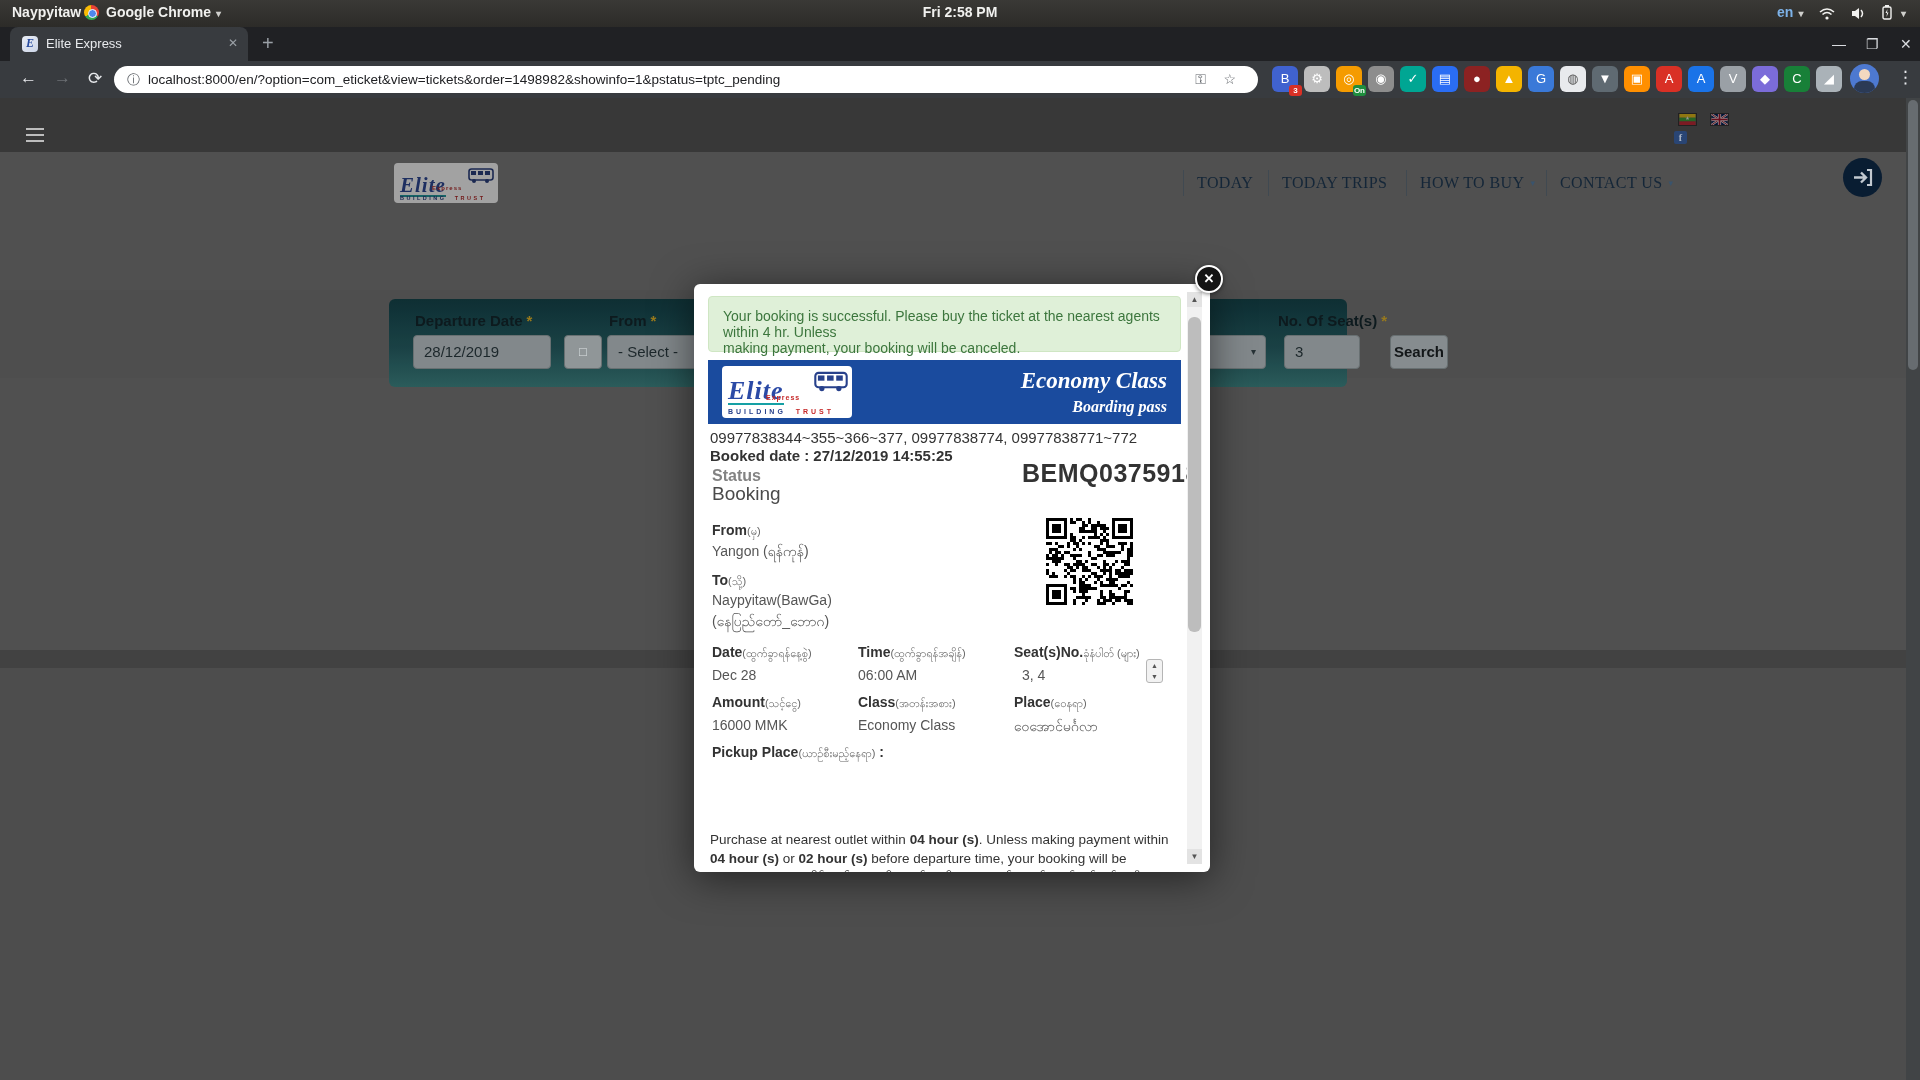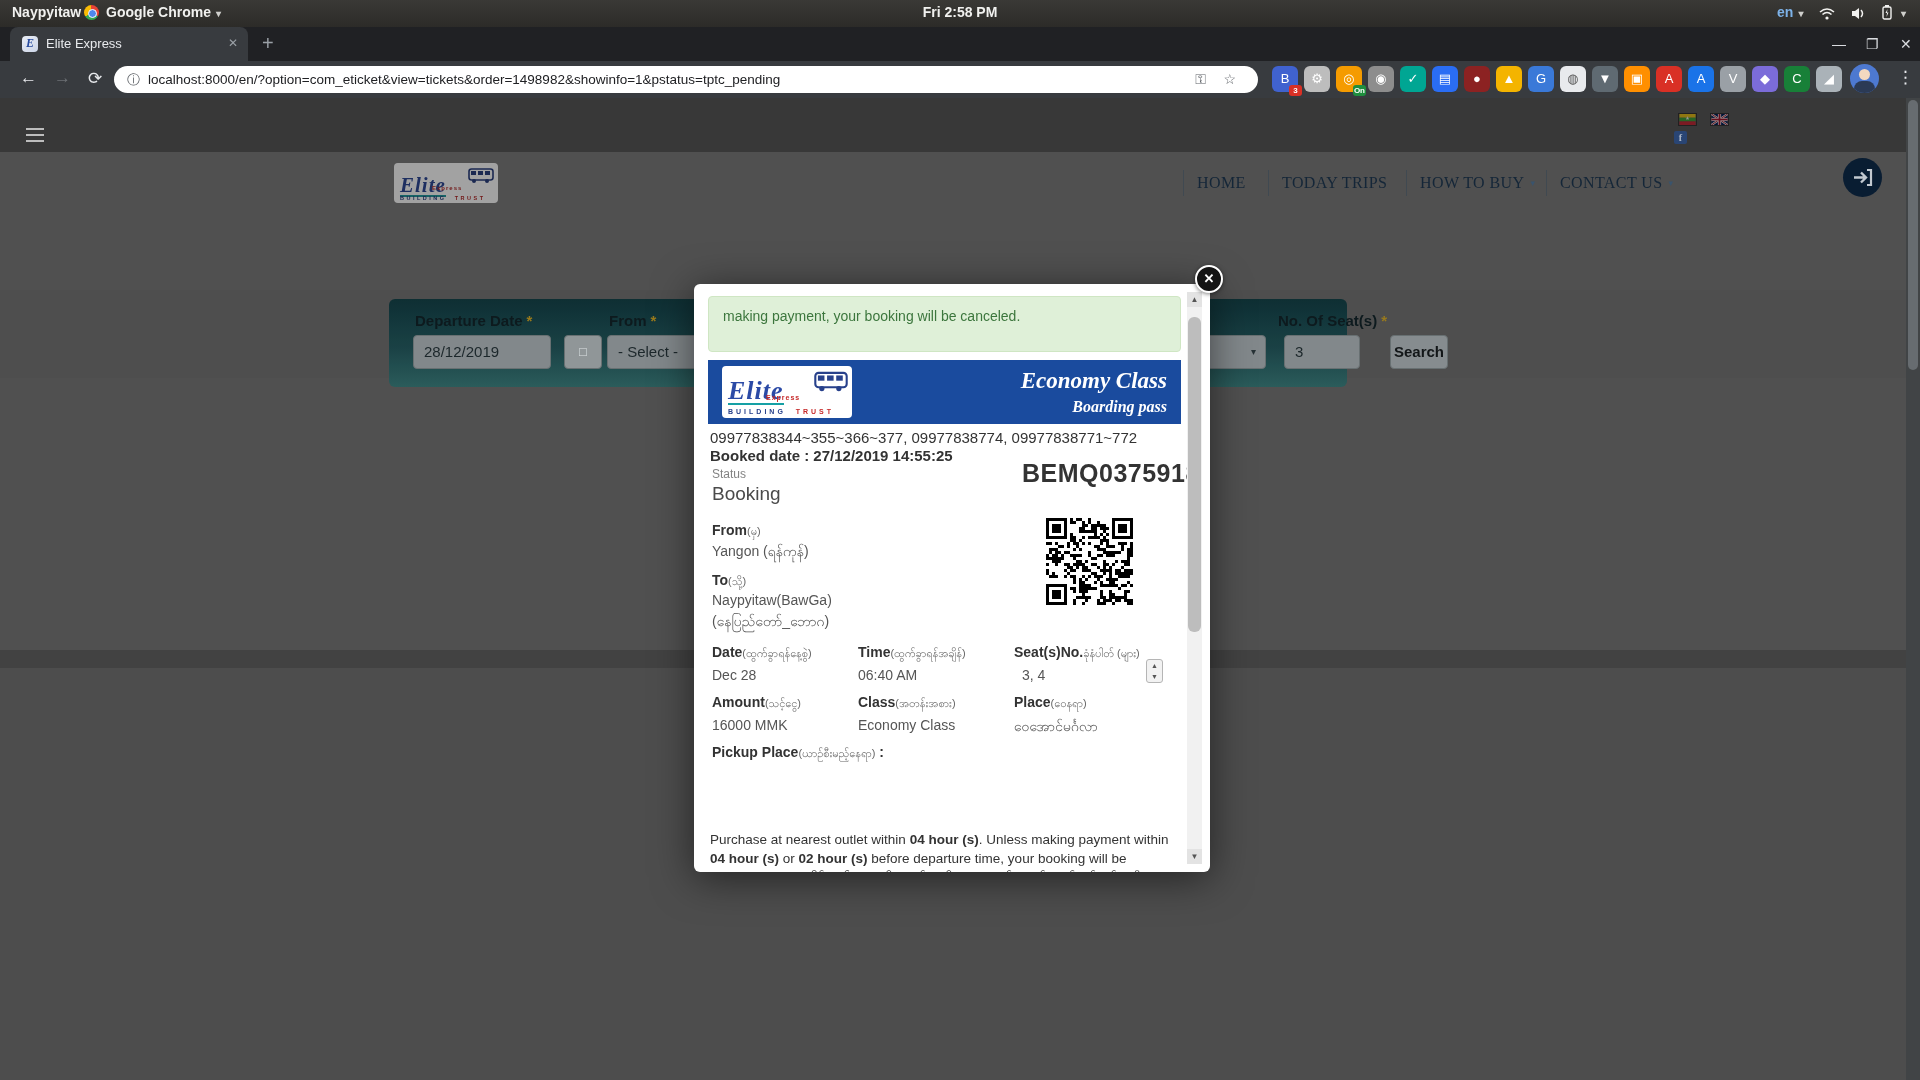--- a/index.html
+++ b/index.html
@@ -90,21 +90,21 @@
   .bh-class{position:absolute;right:14px;top:8px;font:italic 700 23px "Liberation Serif",serif}
   .bh-pass{position:absolute;right:14px;top:38px;font:italic 700 16px "Liberation Serif",serif}
   .mlogo{left:28px;top:82px;width:130px;height:52px}
   .mlogo .ml-brand{font-size:26px;line-height:25px}
   .mlogo .ml-exp{left:44px;top:28px;font-size:7px}
   .mlogo .ml-tag{font-size:7px;letter-spacing:3px;bottom:3px}
 
   .b{font-weight:700}
   .phones{left:16px;top:145px;font-size:15px;font-weight:400;color:#333;white-space:nowrap}
   .booked{left:16px;top:163px;font-size:15px;font-weight:700;color:#333}
-  .stlabel{left:18px;top:183px;font-size:12px;font-weight:400;color:#838383}
+  .stlabel{left:18px;top:183px;font-size:16px;font-weight:700;color:#838383}
   .stvalue{left:18px;top:199px;font-size:19px;color:#4a4a4a}
   .bcode{left:328px;top:175px;font-size:25px;font-weight:700;color:#333;letter-spacing:.5px}
 
   .flabel{font-size:14px;font-weight:700;color:#333;white-space:nowrap}
   .fmm{font-size:11px;font-weight:400;color:#666}
   .fval{font-size:14px;color:#555;white-space:nowrap}
   .qr{left:352px;top:234px;width:87px;height:87px}
   .spinner{left:452px;top:375px;width:17px;height:24px;border:1px solid #b5b5b5;background:#f2f2f2;border-radius:3px;text-align:center}
   .spinner span{display:block;font-size:7px;line-height:11px;color:#555}
 
@@ -269,21 +269,21 @@
           <rect x="10" y="3" width="5" height="4" fill="#27408b"></rect>
           <rect x="17" y="3" width="5" height="4" fill="#27408b"></rect>
           <circle cx="6" cy="13" r="2" fill="#27408b"></circle>
           <circle cx="19" cy="13" r="2" fill="#27408b"></circle>
         </svg>
       <span class="ml-tag"><span>BUILDING</span>&nbsp;&nbsp;<span class="t2">TRUST</span></span>
     </div>
   </div>
 
   <div class="abs nav-sep" style="left:1183px"></div>
-  <div class="abs nav-item" style="left:1197px">HOME</div>
+  <div class="abs nav-item" style="left:1197px">TODAY</div>
   <div class="abs nav-sep" style="left:1268px"></div>
   <div class="abs nav-item" style="left:1282px">TODAY TRIPS</div>
   <div class="abs nav-sep" style="left:1406px"></div>
   <div class="abs nav-item" style="left:1420px"><span>HOW TO BUY</span><span class="nav-caret">▾</span></div>
   <div class="abs nav-sep" style="left:1546px"></div>
   <div class="abs nav-item" style="left:1560px"><span>CONTACT US</span><span class="nav-caret">▾</span></div>
   <div class="abs login-circle">
     <svg width="23" height="23" viewBox="0 0 23 23">
         <path d="M3 11.5 H14 M10 6.5 L15 11.5 L10 16.5" stroke="#cfd6dd" stroke-width="2.4" fill="none"></path>
         <path d="M16 4 H20 V19 H16" stroke="#cfd6dd" stroke-width="2.2" fill="none"></path>
@@ -302,20 +302,21 @@
     <div class="abs slabel" style="left:889px"><span>No. Of Seat(s)</span><span class="req">*</span></div>
     <div class="abs sinput" style="left:895px;width:76px">3</div>
     <div class="abs sbtn" style="left:1001px">Search</div>
   </div>
 
   <div class="abs backshade"></div>
   <div class="abs modal">
     <div class="modal-clip">
 
       <div class="abs alert">
+        <div>Your booking is successful. Please buy the ticket at the nearest agents within 4 hr. Unless</div>
         <div>making payment, your booking will be canceled.</div>
       </div>
 
       <div class="abs bluehead">
         <div class="bh-class">Economy Class</div>
         <div class="bh-pass">Boarding pass</div>
       </div>
       <div class="abs logo-box mlogo">
         <div class="mini-logo">
           <span class="ml-brand">Elite</span>
@@ -638,21 +639,21 @@
           <rect x="69" y="3" width="15" height="15" fill="#fff"></rect>
           <rect x="72" y="6" width="9" height="9" fill="#000"></rect>
           <rect x="0" y="66" width="21" height="21" fill="#000"></rect>
           <rect x="3" y="69" width="15" height="15" fill="#fff"></rect>
           <rect x="6" y="72" width="9" height="9" fill="#000"></rect>
         </svg>
 
       <div class="abs flabel" style="left:18px;top:360px"><span>Date</span><span class="fmm">(ထွက်ခွာရန်နေ့စွဲ)</span></div>
       <div class="abs fval" style="left:18px;top:383px">Dec 28</div>
       <div class="abs flabel" style="left:164px;top:360px"><span>Time</span><span class="fmm">(ထွက်ခွာရန်အချိန်)</span></div>
-      <div class="abs fval" style="left:164px;top:383px">06:40 AM</div>
+      <div class="abs fval" style="left:164px;top:383px">06:00 AM</div>
       <div class="abs flabel" style="left:320px;top:360px"><span>Seat(s)No.</span><span class="fmm">ခုံနံပါတ် (များ)</span></div>
       <div class="abs fval" style="left:328px;top:383px">3, 4</div>
       <div class="abs spinner">
         <span>▲</span>
         <span>▼</span>
       </div>
 
       <div class="abs flabel" style="left:18px;top:410px"><span>Amount</span><span class="fmm">(သင့်ငွေ)</span></div>
       <div class="abs fval" style="left:18px;top:433px">16000 MMK</div>
       <div class="abs flabel" style="left:164px;top:410px"><span>Class</span><span class="fmm">(အတန်းအစား)</span></div>

